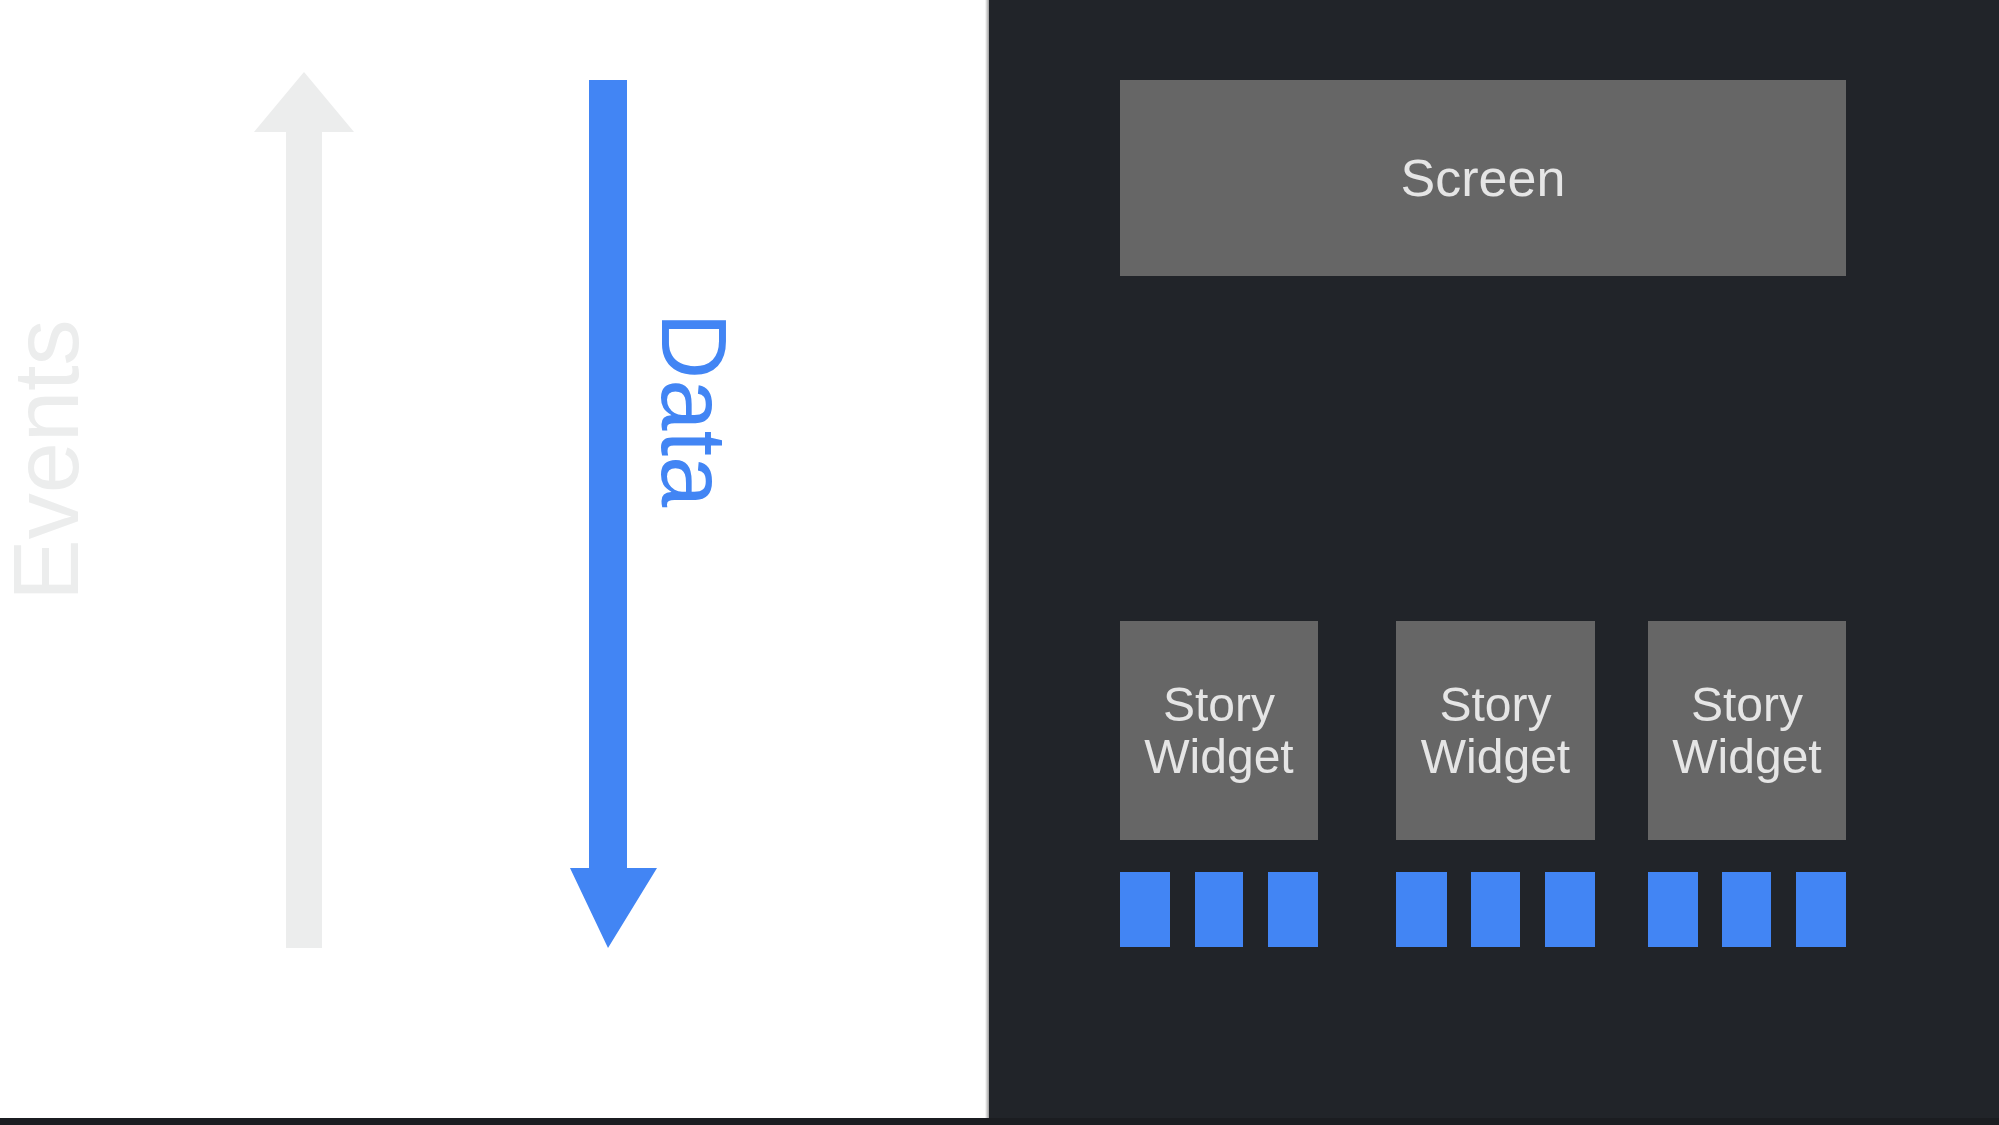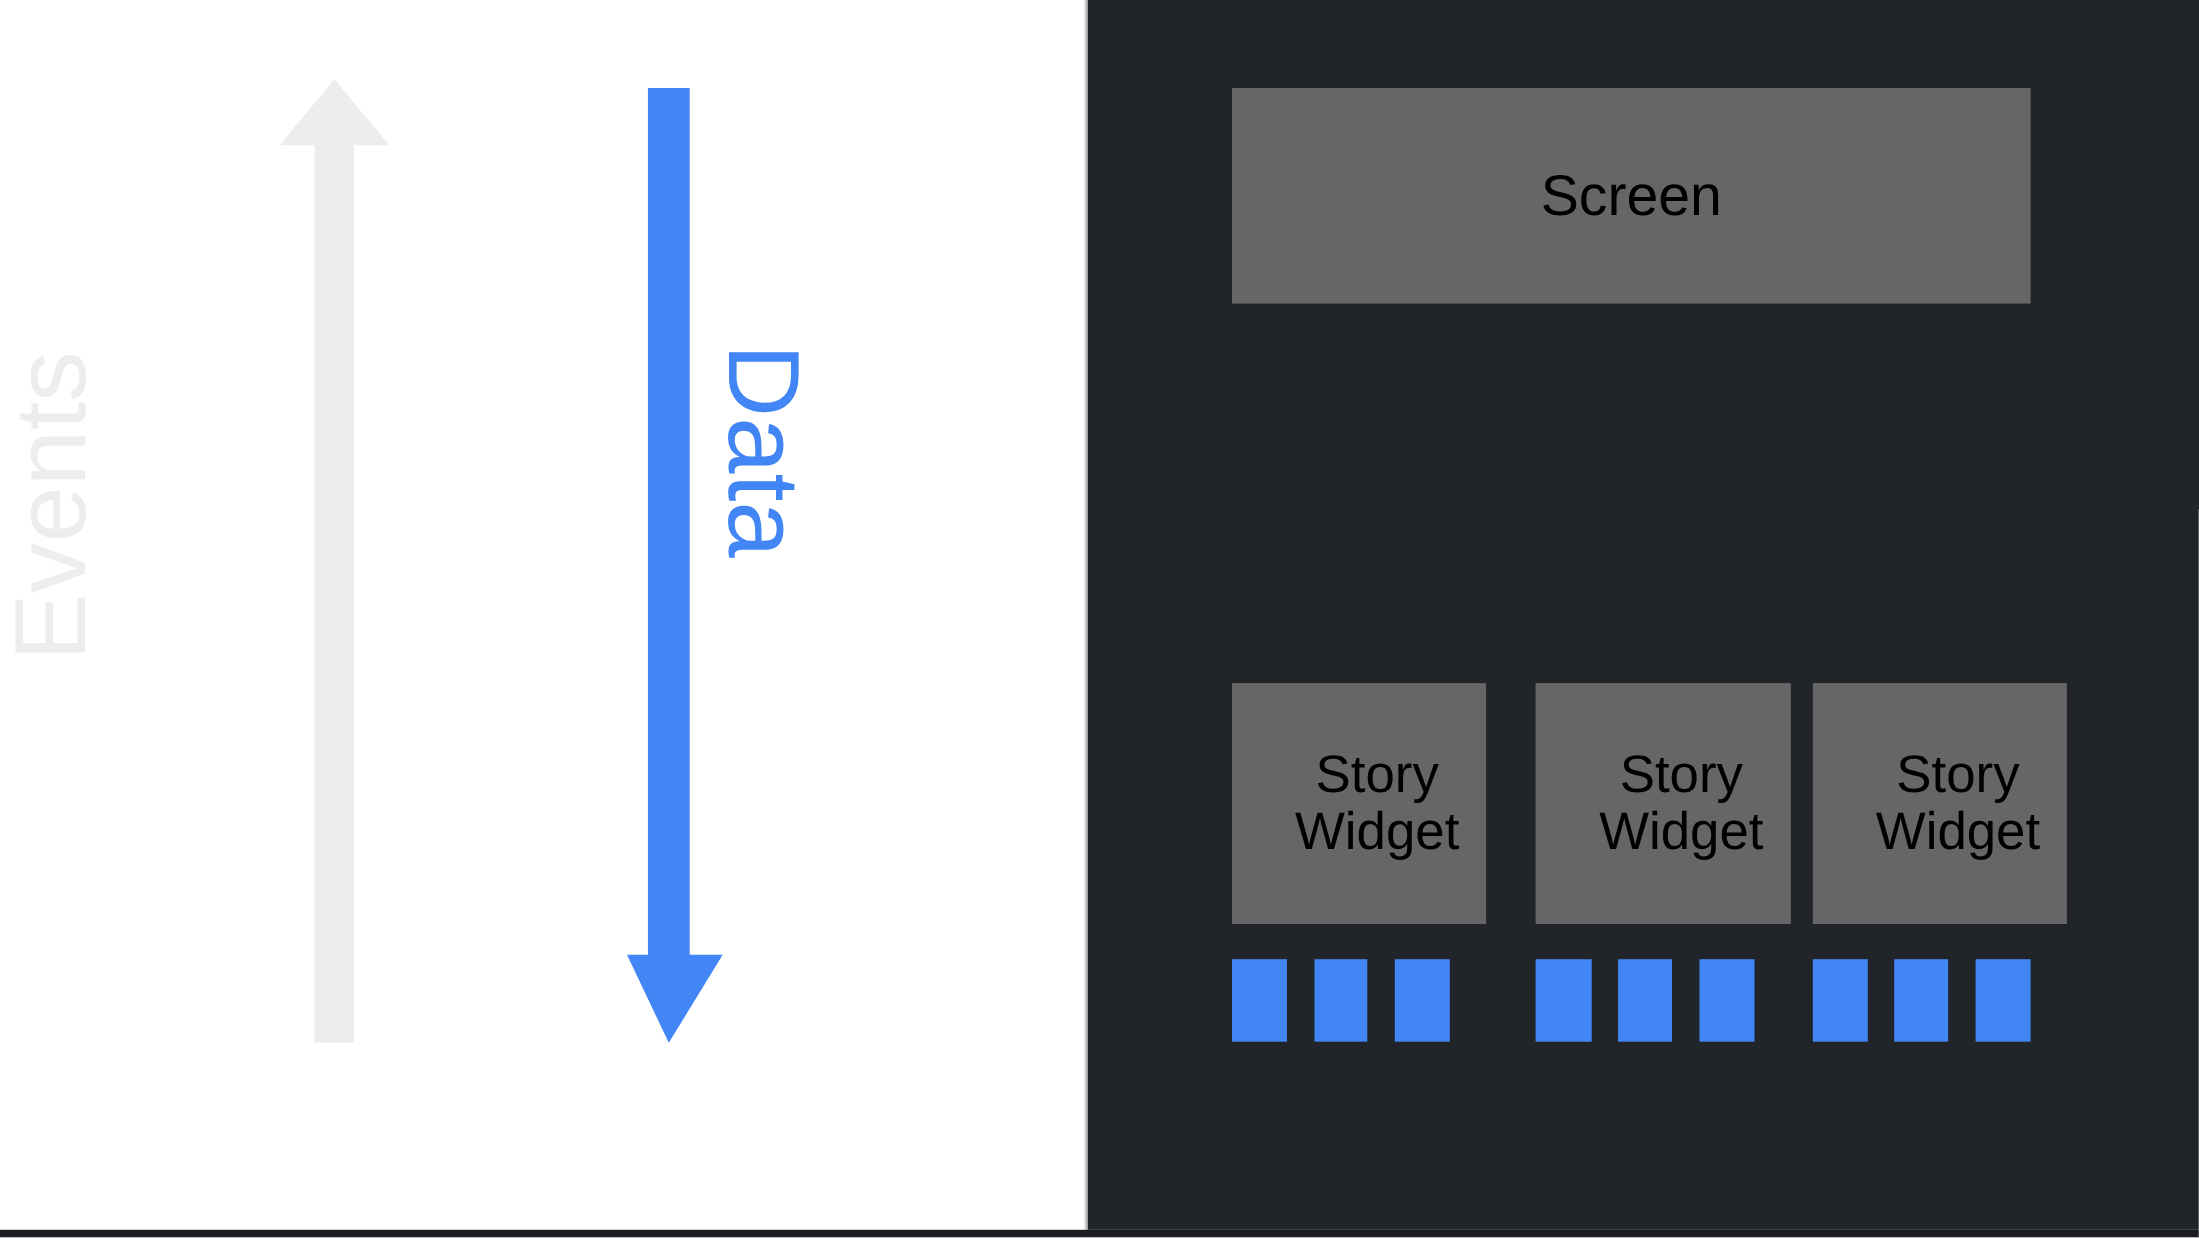--- a/index.html
+++ b/index.html
@@ -76,25 +76,25 @@
     width: 1999px; height: 7px;
     background: #1b1d21;
   }
 
   .box {
     position: absolute;
     background: #666666;
     display: flex;
     align-items: center;
     justify-content: center;
-    color: #000000;
+    color: #e5e5e5;
     text-align: center;
   }
   .box-wide  { font-size: 52px; }
-  .box-story { font-size: 48px; line-height: 1.08; padding-left: 33px; }
+  .box-story { font-size: 48px; line-height: 1.08; }
 
   .chip {
     position: absolute;
     background: #4285f4;
   }
 </style>
 </head>
 <body>
 
 <div id="stage">

